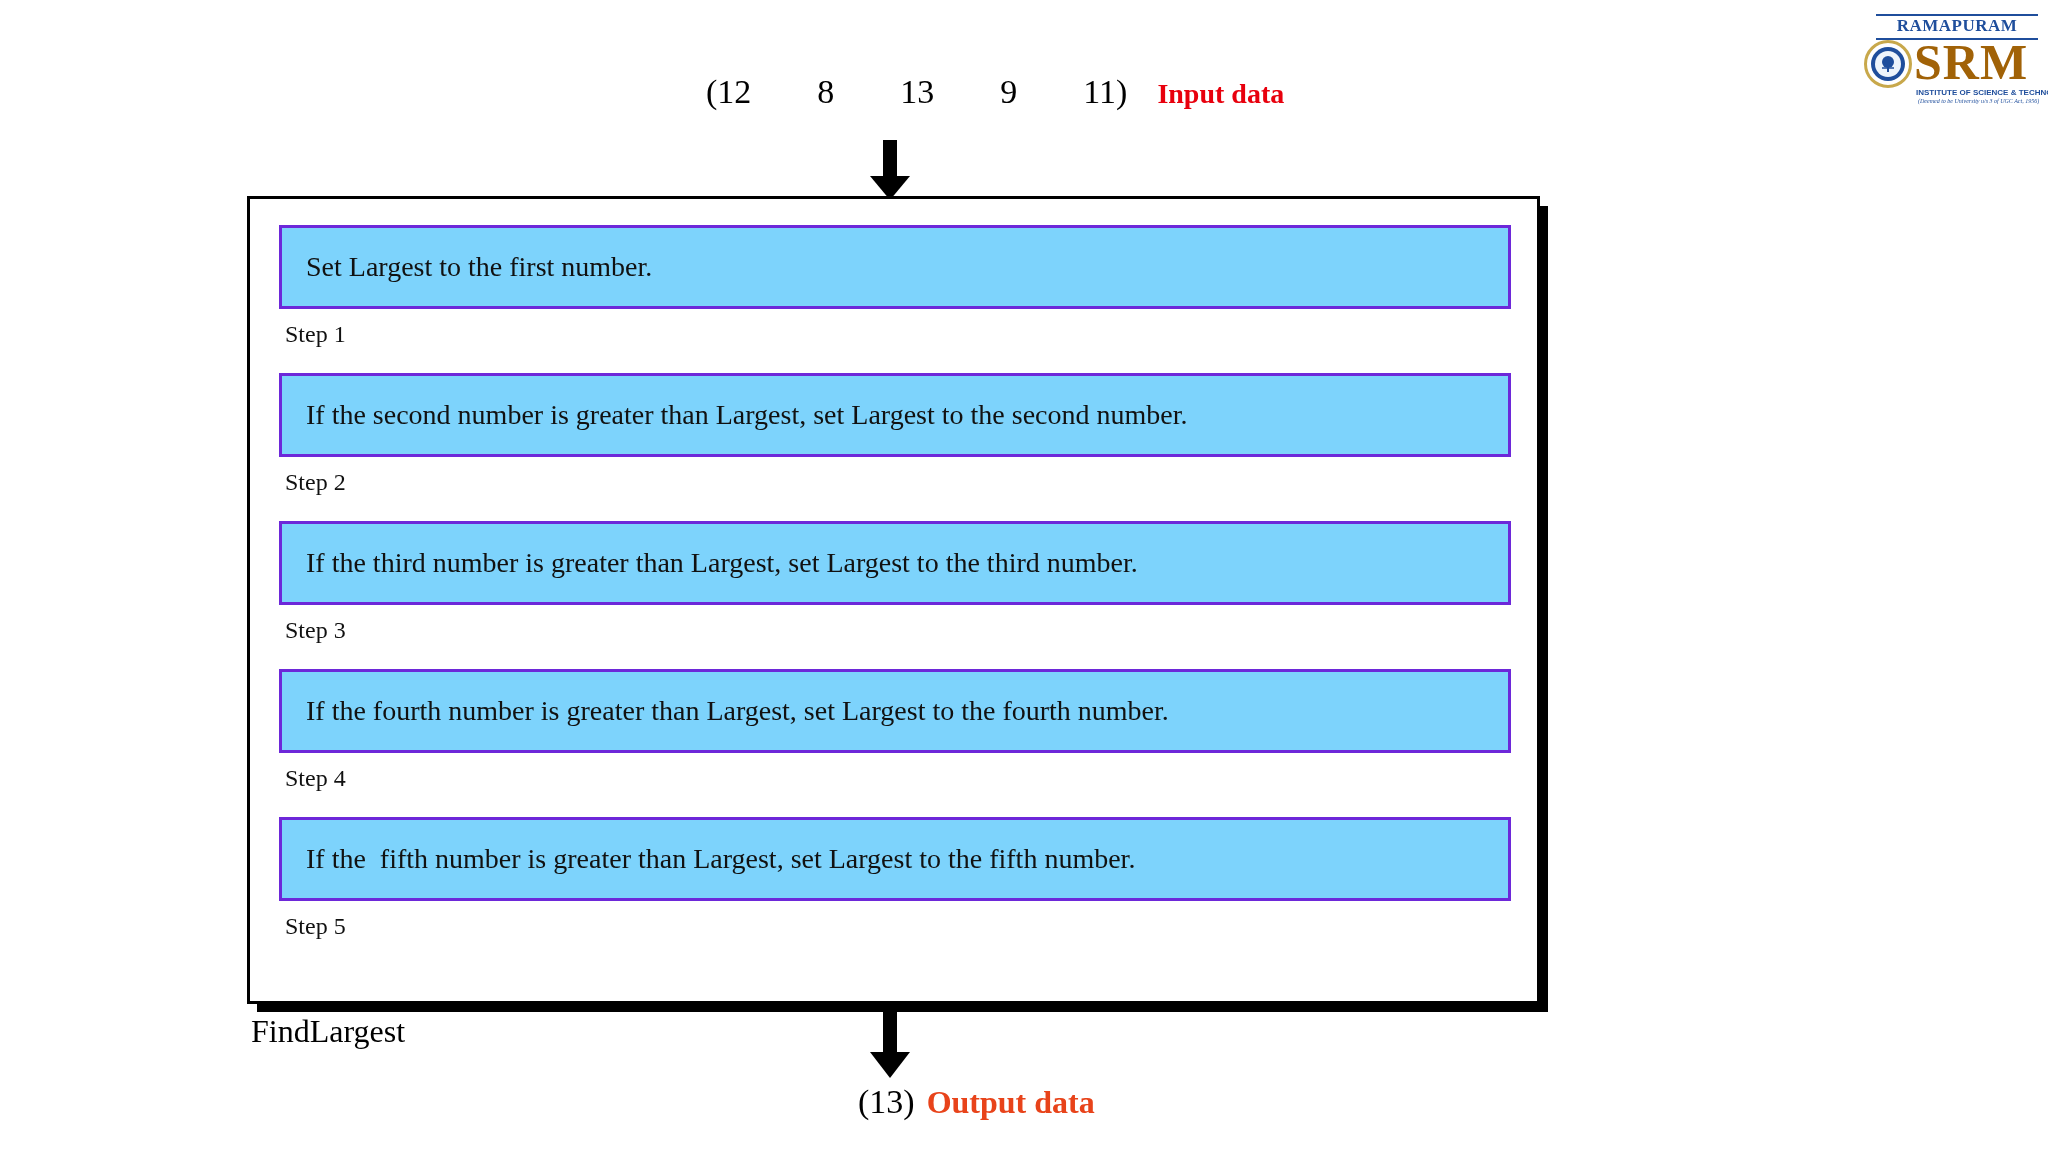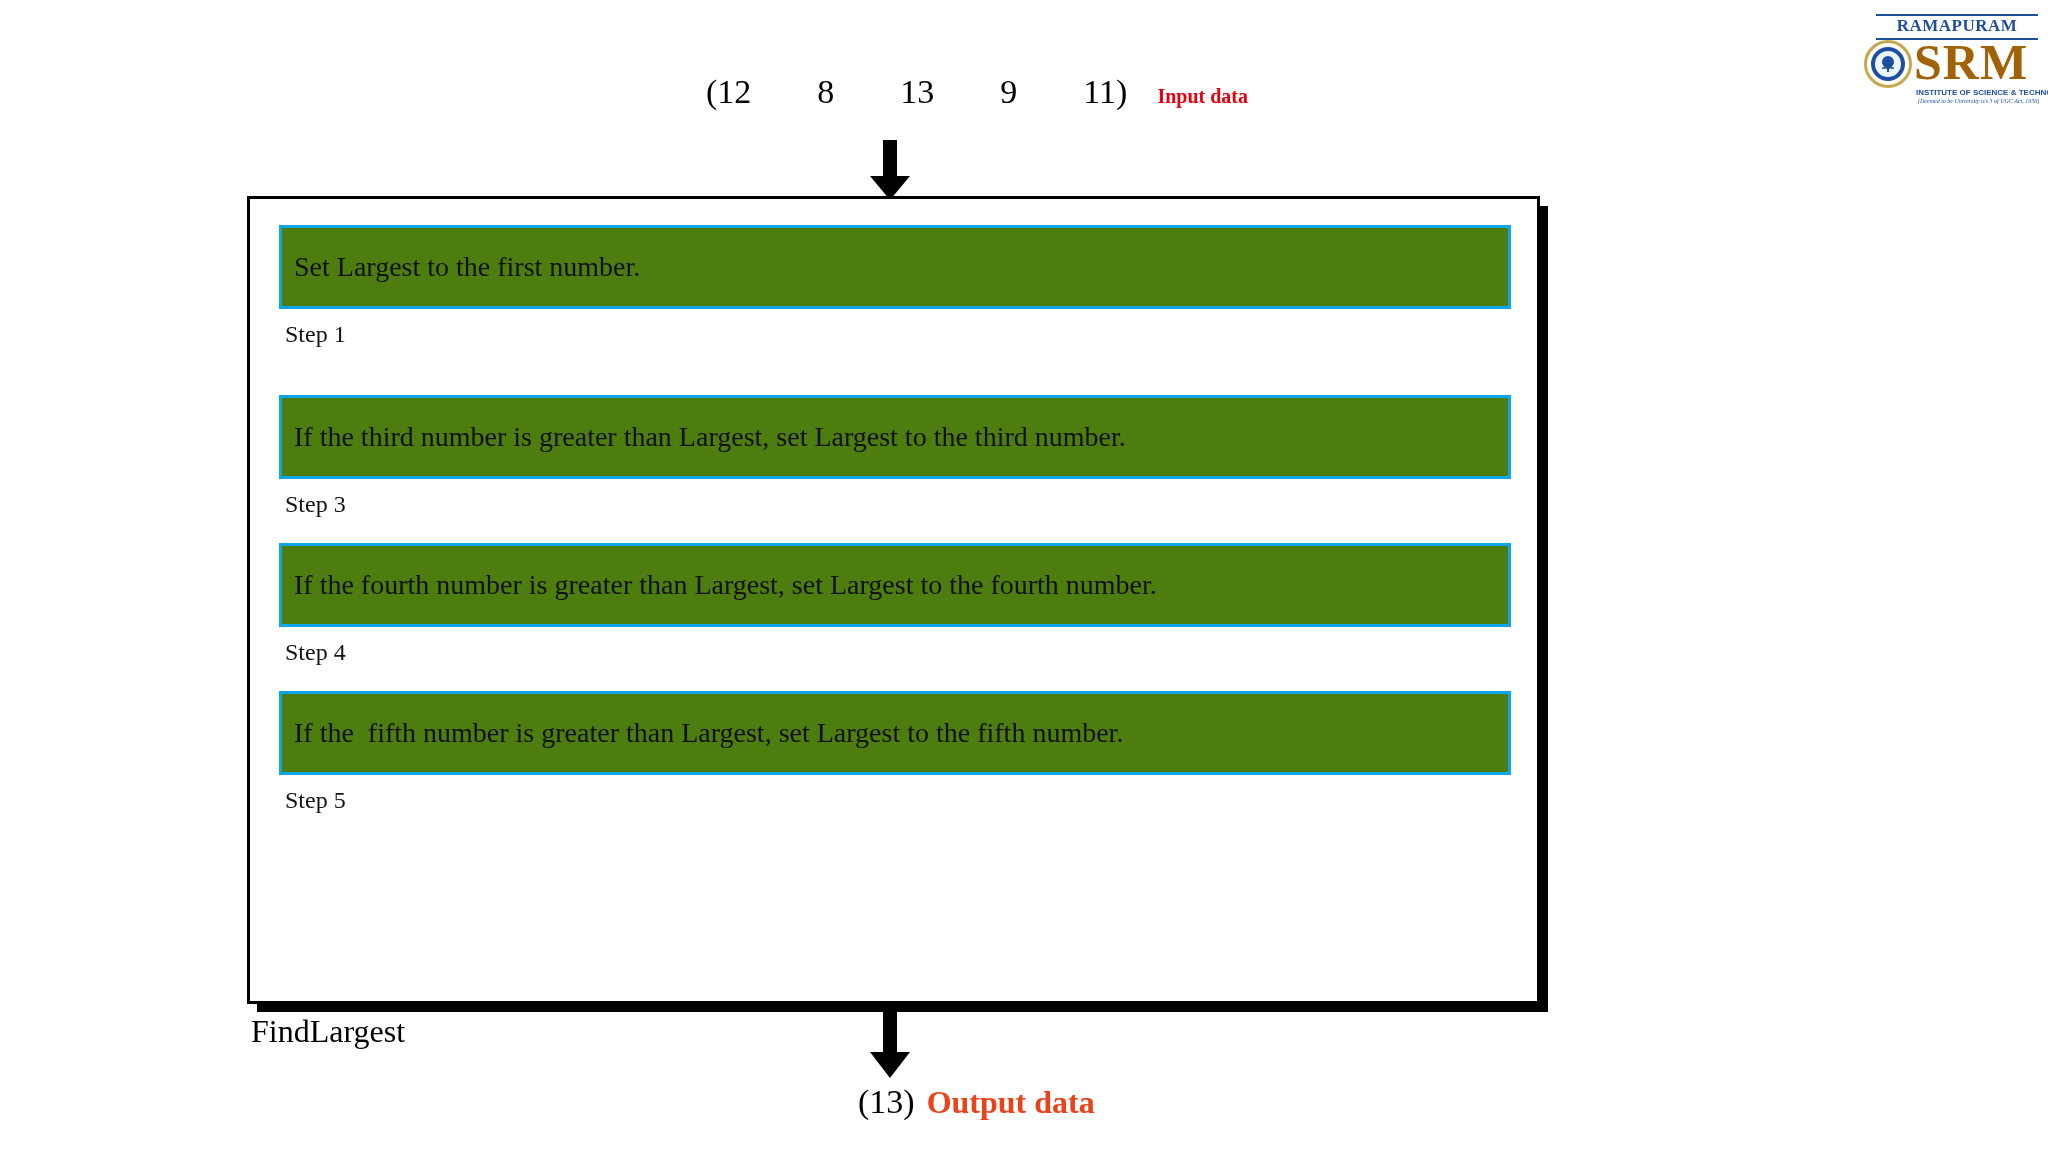--- a/index.html
+++ b/index.html
@@ -126,21 +126,21 @@
   #input-values {
     display: flex;
     align-items: baseline;
     gap: 28px;
   }
   #input-values .num-cell + .num-cell { margin-left: 38px; }
   #input-label {
     margin-left: 30px;
     font-family: "Liberation Serif", "DejaVu Serif", serif;
     font-weight: bold;
-    font-size: 20px;
+    font-size: 28px;
     line-height: 40px;
   }
 
   
   .arrow {
     position: absolute;
   }
 
   
   #frame {
@@ -156,27 +156,27 @@
   }
   #steps {
     position: absolute;
     top: 26px;
     left: 29px;
     right: 26px;
     bottom: 10px;
   }
   .step-group { position: relative; }
   .step-box {
-    background: #4d7c0f;
-    border: 3px solid #0ea5e9;
+    background: #7dd3fc;
+    border: 3px solid #6d28d9;
     box-sizing: border-box;
     height: 84px;
     display: flex;
     align-items: center;
-    padding-left: 12px;
+    padding-left: 24px;
   }
   .step-text {
     font-size: 28px;
     line-height: 34px;
     color: #111111;
     white-space: pre;
   }
   .step-label {
     margin-top: 8px;
     margin-left: 6px;
@@ -258,20 +258,26 @@
 
     <div class="step-group">
       <div class="step-box">
         <span class="step-text">Set Largest to the first number.</span>
       </div>
       <div class="step-label">Step 1</div>
     </div>
 
     <div class="gap-a"></div>
 
+    <div class="step-group">
+      <div class="step-box">
+        <span class="step-text">If the second number is greater than Largest, set Largest to the second number.</span>
+      </div>
+      <div class="step-label">Step 2</div>
+    </div>
 
     <div class="gap-a"></div>
 
     <div class="step-group">
       <div class="step-box">
         <span class="step-text">If the third number is greater than Largest, set Largest to the third number.</span>
       </div>
       <div class="step-label">Step 3</div>
     </div>
 

